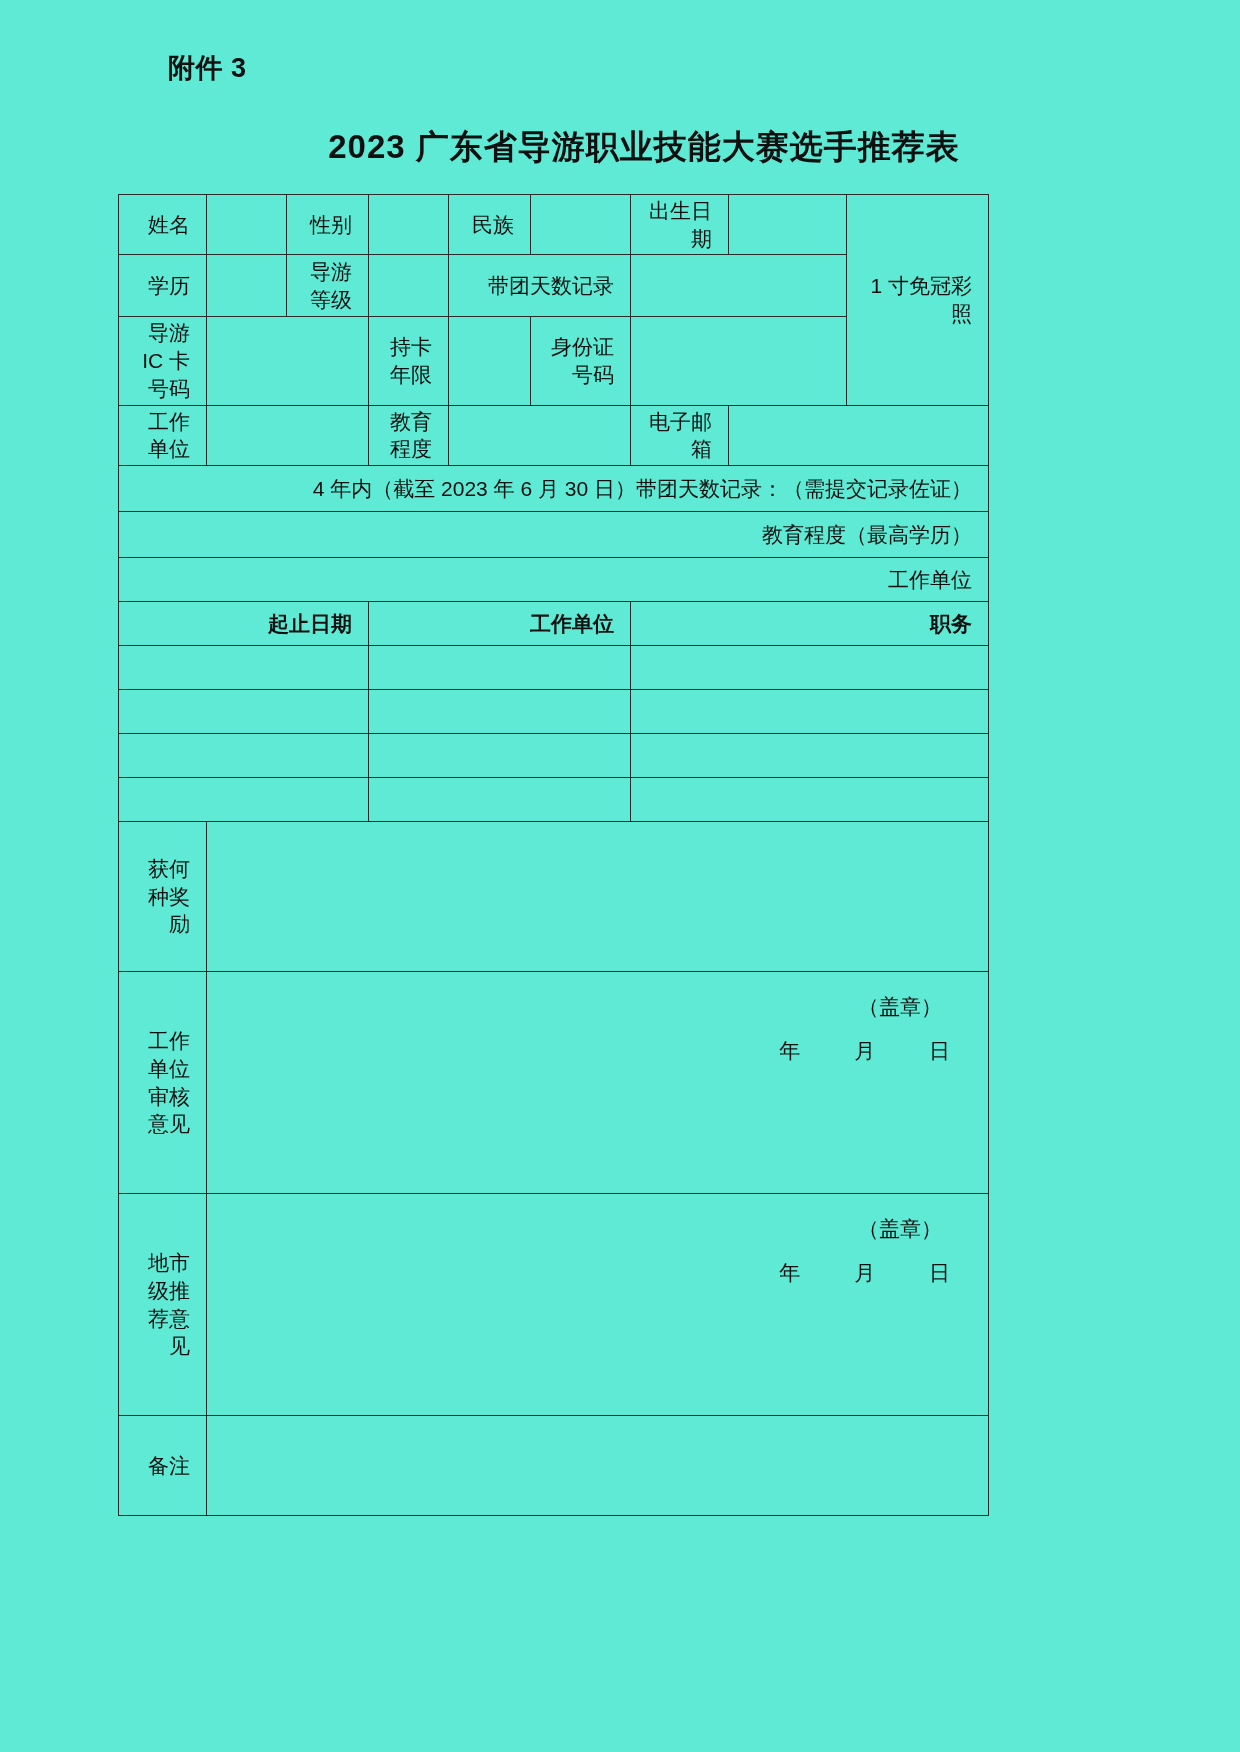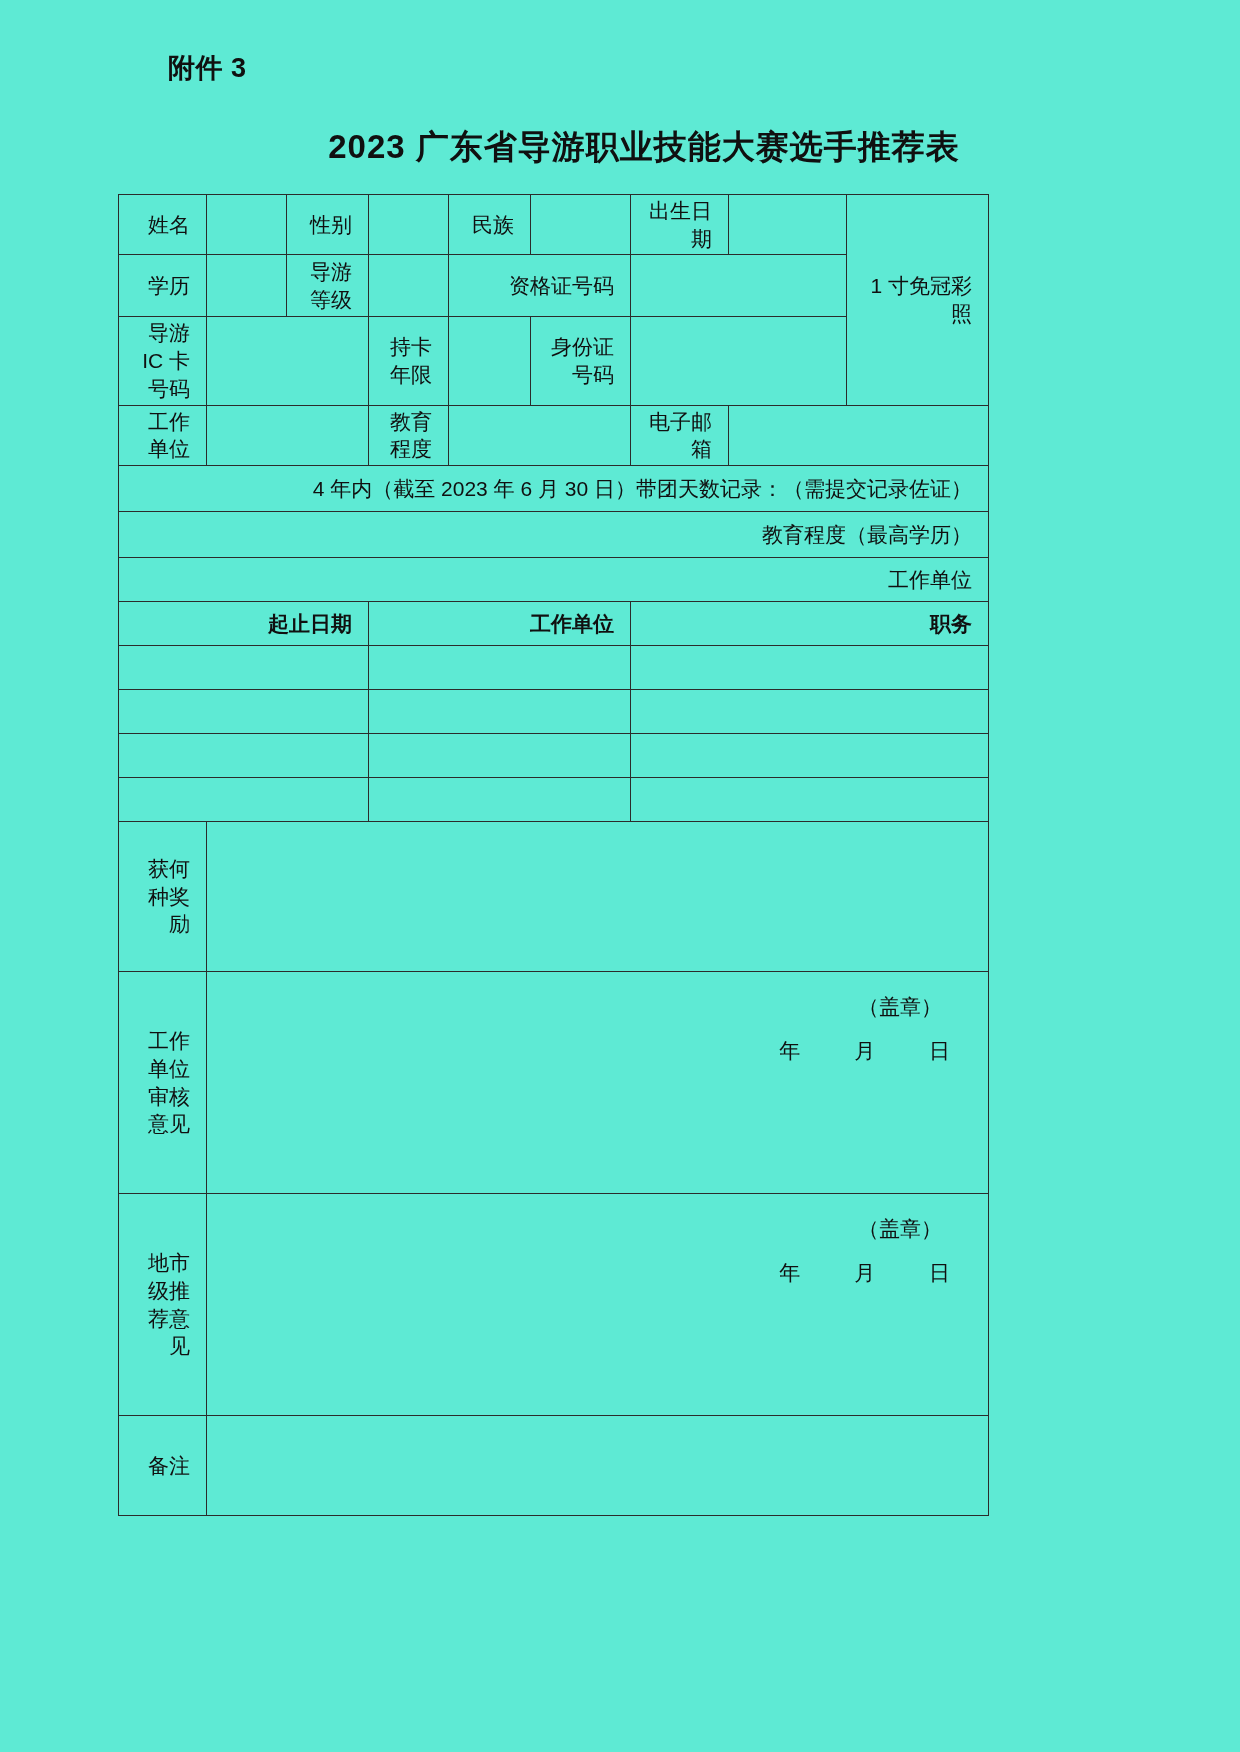--- a/index.html
+++ b/index.html
@@ -136,21 +136,21 @@
       <td class="lbl">出生日期</td>
       <td class="blank"></td>
       <td class="photo" rowspan="3">1 寸免冠彩照</td>
     </tr>
 
     <tr class="r2">
       <td class="lbl">学历</td>
       <td class="blank"></td>
       <td class="lbl">导游等级</td>
       <td class="blank"></td>
-      <td class="lbl" colspan="2">资格证号码</td>
+      <td class="lbl" colspan="2">带团天数记录</td>
       <td class="blank" colspan="2"></td>
     </tr>
 
     <tr class="r3">
       <td class="lbl">导游 IC 卡号码</td>
       <td class="blank" colspan="2"></td>
       <td class="lbl">持卡年限</td>
       <td class="blank"></td>
       <td class="lbl">身份证号码</td>
       <td class="blank" colspan="2"></td>

